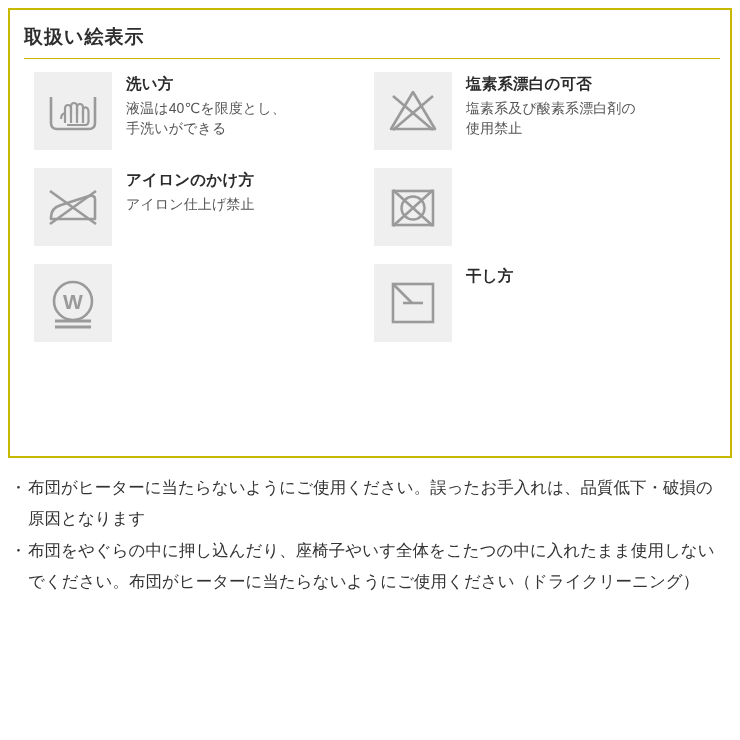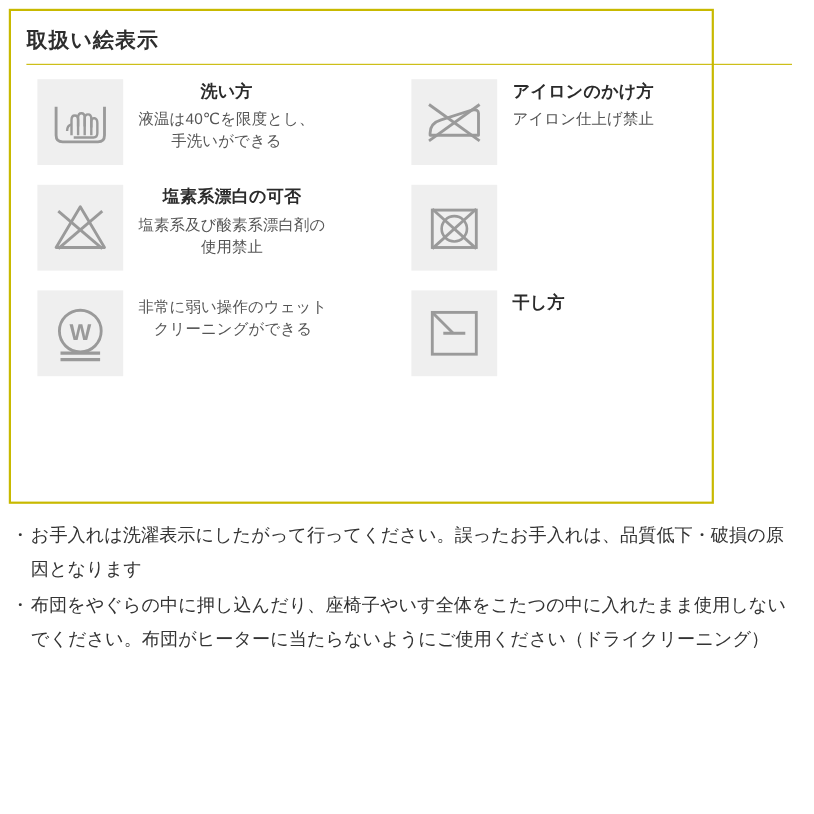--- a/index.html
+++ b/index.html
@@ -20,21 +20,21 @@
     width: 740px;
     height: 740px;
     box-sizing: border-box;
   }
 
   
   .care-panel {
     position: absolute;
     left: 8px;
     top: 8px;
-    width: 641px;
+    width: 724px;
     height: 450px;
     border: 2px solid #c8b900;
     box-sizing: border-box;
     background: #ffffff;
   }
 
   .care-title {
     position: absolute;
     left: 14px;
     top: 14px;
@@ -53,21 +53,20 @@
     background: #c8b900;
   }
 
   .grid {
     position: absolute;
     left: 24px;
     top: 62px;
     width: 680px;
     display: flex;
     flex-wrap: wrap;
-    text-align: center;
   }
 
   .care-item {
     width: 340px;
     height: 96px;
     display: flex;
     align-items: flex-start;
     box-sizing: border-box;
   }
 
@@ -158,43 +157,43 @@
         <div class="item-text">
           <div class="item-title">洗い方</div>
           <div class="item-desc" style="white-space: pre-line;">液温は40℃を限度とし、
 手洗いができる</div>
         </div>
       </div>
 
       <div class="care-item">
         <div class="icon-box">
           <svg width="56" height="56" viewBox="0 0 56 56" aria-hidden="true">
+            <path d="M28 9 L50 46 L6 46 Z" fill="none" stroke="#9a9a9a" stroke-width="2.6" stroke-linejoin="round"></path>
+            <line x1="8" y1="47" x2="48" y2="13" stroke="#9a9a9a" stroke-width="2.6"></line>
+            <line x1="8" y1="13" x2="48" y2="47" stroke="#9a9a9a" stroke-width="2.6"></line>
+          </svg>
+        </div>
+        <div class="item-text">
+          <div class="item-title">塩素系漂白の可否</div>
+          <div class="item-desc" style="white-space: pre-line;">塩素系及び酸素系漂白剤の
+使用禁止</div>
+        </div>
+      </div>
+
+      <div class="care-item">
+        <div class="icon-box">
+          <svg width="56" height="56" viewBox="0 0 56 56" aria-hidden="true">
             <path d="M6 40 L50 40 L50 20 Q50 16 44 17 L16 26 Q6 29 6 38 Z" fill="none" stroke="#9a9a9a" stroke-width="2.6" stroke-linejoin="round"></path>
             <line x1="5" y1="45" x2="51" y2="12" stroke="#9a9a9a" stroke-width="2.6"></line>
             <line x1="5" y1="12" x2="51" y2="45" stroke="#9a9a9a" stroke-width="2.6"></line>
           </svg>
         </div>
         <div class="item-text">
           <div class="item-title">アイロンのかけ方</div>
           <div class="item-desc" style="white-space: pre-line;">アイロン仕上げ禁止</div>
-        </div>
-      </div>
-
-      <div class="care-item">
-        <div class="icon-box">
-          <svg width="56" height="56" viewBox="0 0 56 56" aria-hidden="true">
-            <path d="M28 9 L50 46 L6 46 Z" fill="none" stroke="#9a9a9a" stroke-width="2.6" stroke-linejoin="round"></path>
-            <line x1="8" y1="47" x2="48" y2="13" stroke="#9a9a9a" stroke-width="2.6"></line>
-            <line x1="8" y1="13" x2="48" y2="47" stroke="#9a9a9a" stroke-width="2.6"></line>
-          </svg>
-        </div>
-        <div class="item-text">
-          <div class="item-title">塩素系漂白の可否</div>
-          <div class="item-desc" style="white-space: pre-line;">塩素系及び酸素系漂白剤の
-使用禁止</div>
         </div>
       </div>
 
 
       <div class="care-item">
         <div class="icon-box">
           <svg width="56" height="56" viewBox="0 0 56 56" aria-hidden="true">
             <rect x="8" y="12" width="40" height="34" fill="none" stroke="#9a9a9a" stroke-width="2.6"></rect>
             <circle cx="28" cy="29" r="11.5" fill="none" stroke="#9a9a9a" stroke-width="2.4"></circle>
             <line x1="8" y1="47" x2="48" y2="11" stroke="#9a9a9a" stroke-width="2.6"></line>
@@ -206,22 +205,20 @@
       <div class="care-item">
         <div class="icon-box">
           <svg width="56" height="56" viewBox="0 0 56 56" aria-hidden="true">
             <circle cx="28" cy="26" r="19" fill="none" stroke="#9a9a9a" stroke-width="2.6"></circle>
             <text x="28" y="34" text-anchor="middle" font-family="Liberation Sans, sans-serif" font-size="21" font-weight="bold" fill="#9a9a9a">W</text>
             <line x1="10" y1="46" x2="46" y2="46" stroke="#9a9a9a" stroke-width="3"></line>
             <line x1="10" y1="52" x2="46" y2="52" stroke="#9a9a9a" stroke-width="3"></line>
           </svg>
         </div>
         <div class="item-text">
-          <div class="item-desc" style="white-space: pre-line;">非常に弱い操作のウェット
-クリーニングができる</div>
         </div>
       </div>
 
       <div class="care-item">
         <div class="icon-box">
           <svg width="56" height="56" viewBox="0 0 56 56" aria-hidden="true">
             <rect x="8" y="9" width="40" height="38" fill="none" stroke="#9a9a9a" stroke-width="2.6"></rect>
             <line x1="18" y1="28" x2="38" y2="28" stroke="#9a9a9a" stroke-width="2.6"></line>
             <line x1="9" y1="10" x2="27" y2="28" stroke="#9a9a9a" stroke-width="2.6"></line>
           </svg>
@@ -230,21 +227,21 @@
           <div class="item-title">干し方</div>
         </div>
       </div>
 
     </div>
   </div>
 
   <div class="notes">
     <div class="note">
       <span class="note-bullet">・</span>
-      <span class="note-body">お手入れは洗濯表示にしたがって行ってください。誤ったお手入れは、品質低下・破損の原因となります</span>
+      <span class="note-body">布団がヒーターに当たらないようにご使用ください。誤ったお手入れは、品質低下・破損の原因となります</span>
     </div>
     <div class="note">
       <span class="note-bullet">・</span>
       <span class="note-body">布団をやぐらの中に押し込んだり、座椅子やいす全体をこたつの中に入れたまま使用しないでください。布団がヒーターに当たらないようにご使用ください（ドライクリーニング）</span>
     </div>
   </div>
 
 </div>
 
 </body></html>

